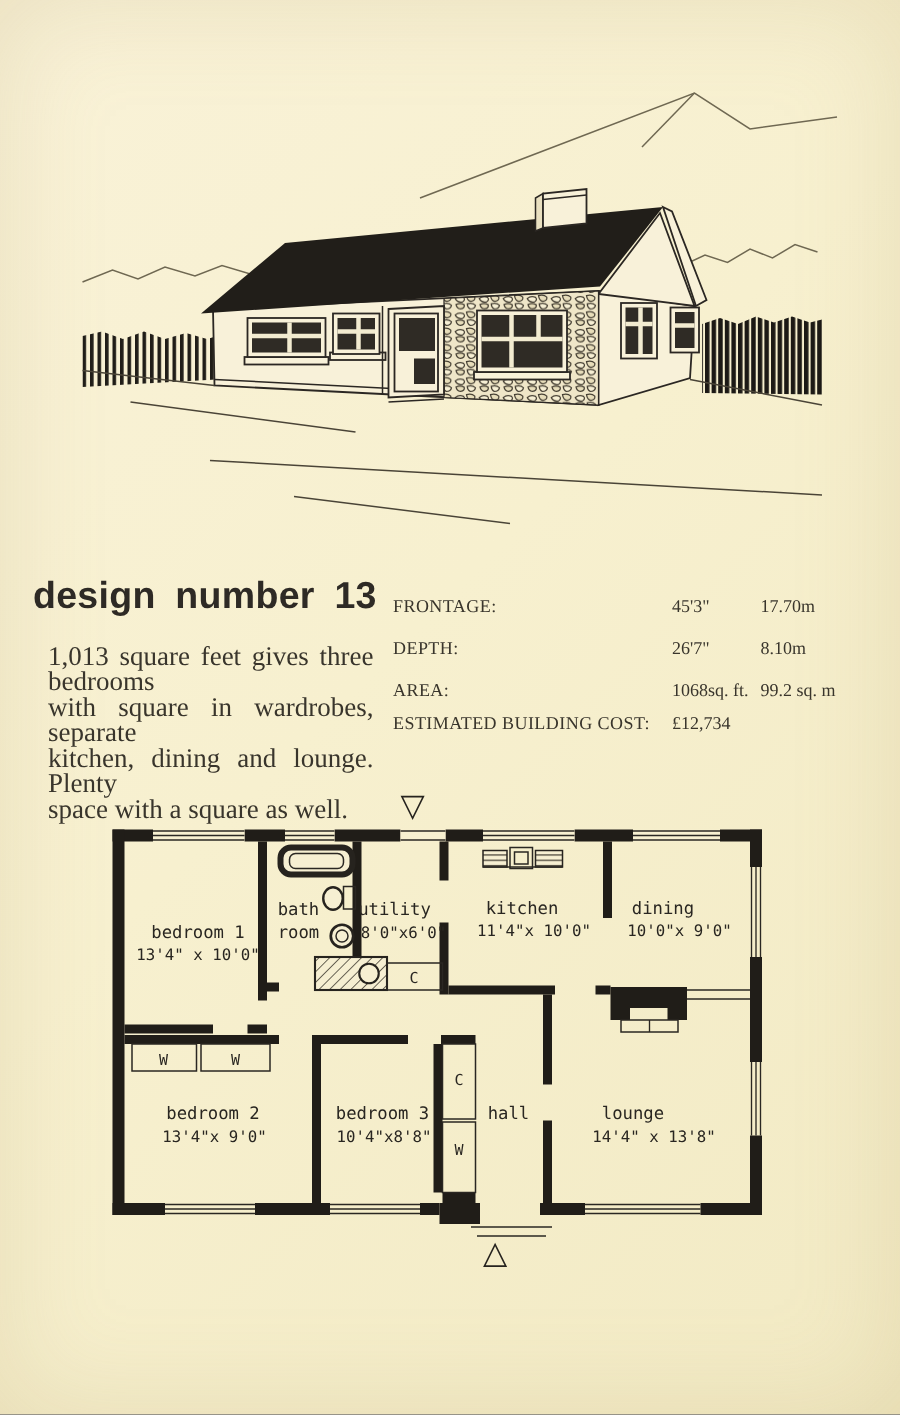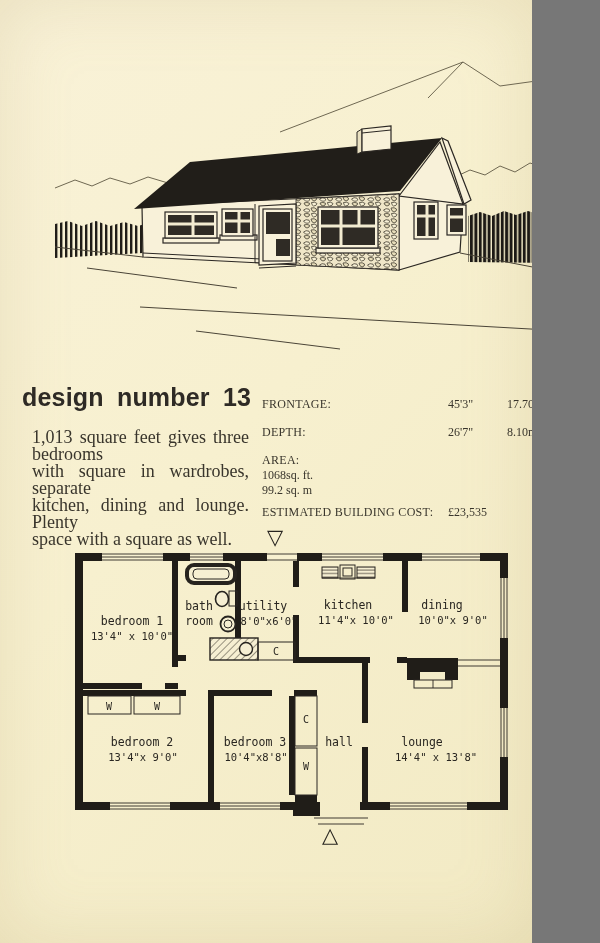--- a/index.html
+++ b/index.html
@@ -1,25 +1,25 @@
 <!DOCTYPE html>
 <html><head>
 <meta charset="utf-8">
 <style>
   html,body{margin:0;padding:0;background:#777;}
-  .page{position:relative;width:532px;height:943px;overflow:hidden;
+  .page{position:relative;width:600px;height:943px;overflow:hidden;
     background:linear-gradient(135deg,#f9f2d8 0%,#f7f0cf 45%,#f2eac4 100%);
     box-shadow:inset 0 0 70px rgba(180,158,105,.22);
     font-family:"Liberation Serif",serif;}
   .title{position:absolute;left:22px;top:383px;margin:0;
     font-family:"Liberation Sans",sans-serif;font-weight:bold;font-size:25px;
     color:#2e2a25;letter-spacing:.2px;word-spacing:6px;}
   .specs{position:absolute;left:262px;top:397px;width:325px;font-size:12px;color:#39352c;}
   .spec-row{display:flex;align-items:baseline;margin-bottom:13px;}
-  .spec-row.tight{margin-bottom:7px;flex-direction:column;}
+  .spec-row.tight{margin-bottom:7px;}
   .spec-label{width:186px;letter-spacing:.3px;white-space:nowrap;}
   .spec-imperial{min-width:59px;white-space:nowrap;}
   .spec-metric{white-space:nowrap;}
   .description{position:absolute;left:22px;top:419px;width:217px;margin:10px;
     font-size:18px;line-height:17px;color:#39352c;}
   .desc-line{text-align:justify;text-align-last:justify;}
   .desc-line.last{text-align-last:left;}
   .illustration{position:absolute;left:30px;top:20px;}
   .floorplan{position:absolute;left:62px;top:520px;}
   .watermark{position:absolute;left:0;top:855px;width:198px;height:37px;box-sizing:border-box;
@@ -164,21 +164,21 @@
       <span class="spec-imperial">26'7"</span>
       <span class="spec-metric">8.10m</span>
     </div>
     <div class="spec-row tight">
       <span class="spec-label">AREA:</span>
       <span class="spec-imperial">1068sq. ft.</span>
       <span class="spec-metric">99.2 sq. m</span>
     </div>
     <div class="spec-row">
       <span class="spec-label">ESTIMATED BUILDING COST:</span>
-      <span class="spec-imperial">£23,535</span>
+      <span class="spec-imperial">£12,734</span>
       <span class="spec-metric"></span>
     </div>
   </div>
 
   <p class="description">
     <span class="desc-line" style="display:block">1,013 square feet gives three bedrooms</span>
     <span class="desc-line" style="display:block">with square in wardrobes, separate</span>
     <span class="desc-line" style="display:block">kitchen, dining and lounge. Plenty</span>
     <span class="desc-line last" style="display:block">space with a square as well.</span>
   </p>

